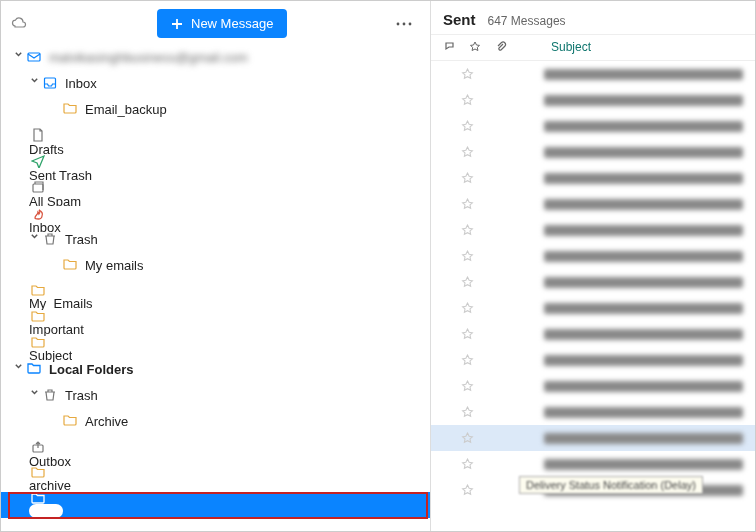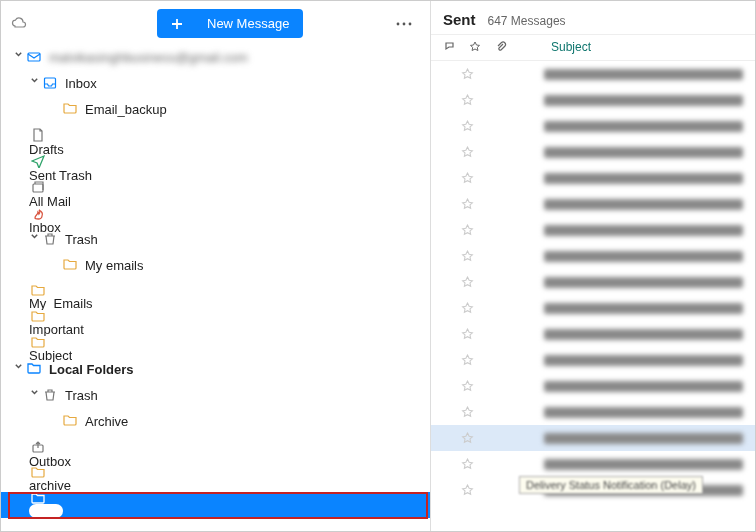--- a/index.html
+++ b/index.html
@@ -1,21 +1,21 @@
 <!DOCTYPE html>
 <html><head>
 <meta charset="utf-8">
 <style>
 * { margin: 0; padding: 0; box-sizing: border-box; }
 body { font-family: -apple-system, "Segoe UI", Arial, sans-serif; font-size: 13px; color: #222; background: #fff; width: 756px; height: 532px; overflow: hidden; border: 1px solid #ccc; }
 .app { display: flex; height: 100%; }
 .sidebar { width: 430px; display: flex; flex-direction: column; border-right: 1px solid #ddd; }
 .sidebar-top { display: flex; align-items: center; padding: 8px 10px; gap: 10px; }
 .cloud-icon { color: #888; }
-.new-msg-btn { background: #0a84ff; color: #fff; border: none; border-radius: 4px; padding: 7px 14px; font-size: 13px; display: flex; align-items: center; gap: 24px; cursor: pointer; margin-left: 120px; }
+.new-msg-btn { background: #0a84ff; color: #fff; border: none; border-radius: 4px; padding: 7px 14px; font-size: 13px; display: flex; align-items: center; gap: 8px; cursor: pointer; margin-left: 120px; }
 .more-btn { margin-left: auto; color: #555; padding: 4px 8px; cursor: pointer; }
 .tree { flex: 1; overflow-y: auto; padding-top: 4px; }
 .tree-row { display: flex; align-items: flex-start; height: 26px; padding-right: 10px; cursor: pointer; }
 .tree-row.selected { background: #0a84ff; color: #fff; }
 .tree-row.selected .folder-icon, .tree-row.selected .chev, .tree-row.selected .count-badge { color: #fff; }
 .chev { width: 14px; display: inline-flex; justify-content: center; color: #555; }
 .folder-icon { width: 18px; display: inline-flex; justify-content: center; align-items: center; margin-right: 6px; }
 .pad0 { padding-left: 10px; }
 .pad1 { padding-left: 26px; }
 .pad2 { padding-left: 28px; flex-direction: column; }
@@ -130,21 +130,21 @@
         <span class="label">Sent Trash</span>
       </div>
 
       <div class="tree-row pad2">
         <span class="folder-icon ico-gray">
             <svg width="14" height="14" viewBox="0 0 14 14" fill="none" stroke="currentColor" stroke-width="1.2">
               <rect x="2" y="4" width="10" height="8" rx="1"></rect>
               <path d="M4 4V2h8v8"></path>
             </svg>
           </span>
-        <span class="label">All Mail</span>
+        <span class="label">All Spam</span>
       </div>
 
       <div class="tree-row pad2">
         <span class="folder-icon ico-red">
             <svg width="14" height="14" viewBox="0 0 14 14" fill="none" stroke="currentColor" stroke-width="1.3">
               <path d="M4 12c0-3 3-3 3-6 1 1 1 2 1 2 1-1 1-3 0-4 3 1 4 4 3 6 0 2-2 3-3.5 3S4 13 4 12z"></path>
             </svg>
           </span>
         <span class="label">Inbox</span>
       </div>

